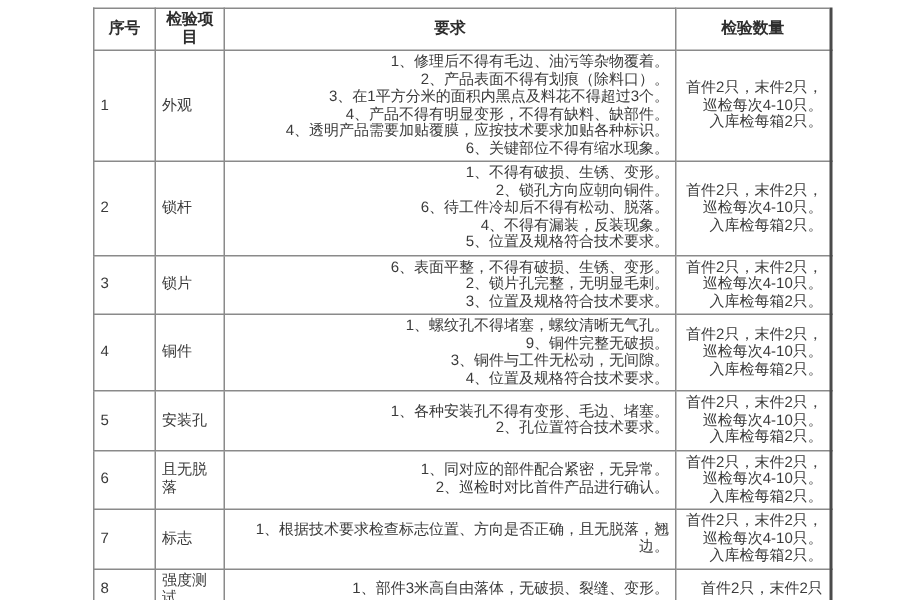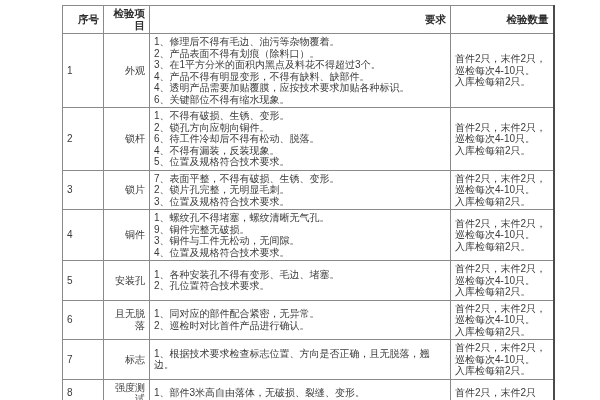--- a/index.html
+++ b/index.html
@@ -30,42 +30,42 @@
     border-bottom: 2px solid #4a4a4a;
   }
   table.tbl th, table.tbl td {
     border: 1px solid #8a8a8a;
     padding: 2px 4px;
     vertical-align: middle;
     overflow: hidden;
   }
   table.tbl th {
     font-weight: bold;
-    text-align: right;
+    text-align: center;
     height: 15px;
     font-size: 10.5px;
     color: #2e2e2e;
   }
   col.c-no   { width: 41px; }
   col.c-item { width: 46px; }
   col.c-req  { width: 301px; }
   col.c-qty  { width: 103px; }
   td.col-no {
     text-align: left;
     padding-left: 7px;
     color: #3a3a3a;
   }
   td.col-item {
-    text-align: right;
+    text-align: left;
     padding-left: 5px;
     padding-right: 1px;
     color: #3a3a3a;
   }
   td.col-req, td.col-qty {
-    text-align: left;
+    text-align: right;
     color: #3a3a3a;
   }
   .line {
     white-space: normal;
   }
 </style>
 </head>
 <body>
 
 <div class="page">
@@ -115,21 +115,21 @@
           <td class="col-qty">
             <div class="line">首件2只，末件2只，</div>
             <div class="line">巡检每次4-10只。</div>
             <div class="line">入库检每箱2只。</div>
           </td>
         </tr>
         <tr>
           <td class="col-no">3</td>
           <td class="col-item">锁片</td>
           <td class="col-req">
-            <div class="line">7、表面平整，不得有破损、生锈、变形。</div>
+            <div class="line">6、表面平整，不得有破损、生锈、变形。</div>
             <div class="line">2、锁片孔完整，无明显毛刺。</div>
             <div class="line">3、位置及规格符合技术要求。</div>
           </td>
           <td class="col-qty">
             <div class="line">首件2只，末件2只，</div>
             <div class="line">巡检每次4-10只。</div>
             <div class="line">入库检每箱2只。</div>
           </td>
         </tr>
         <tr>

